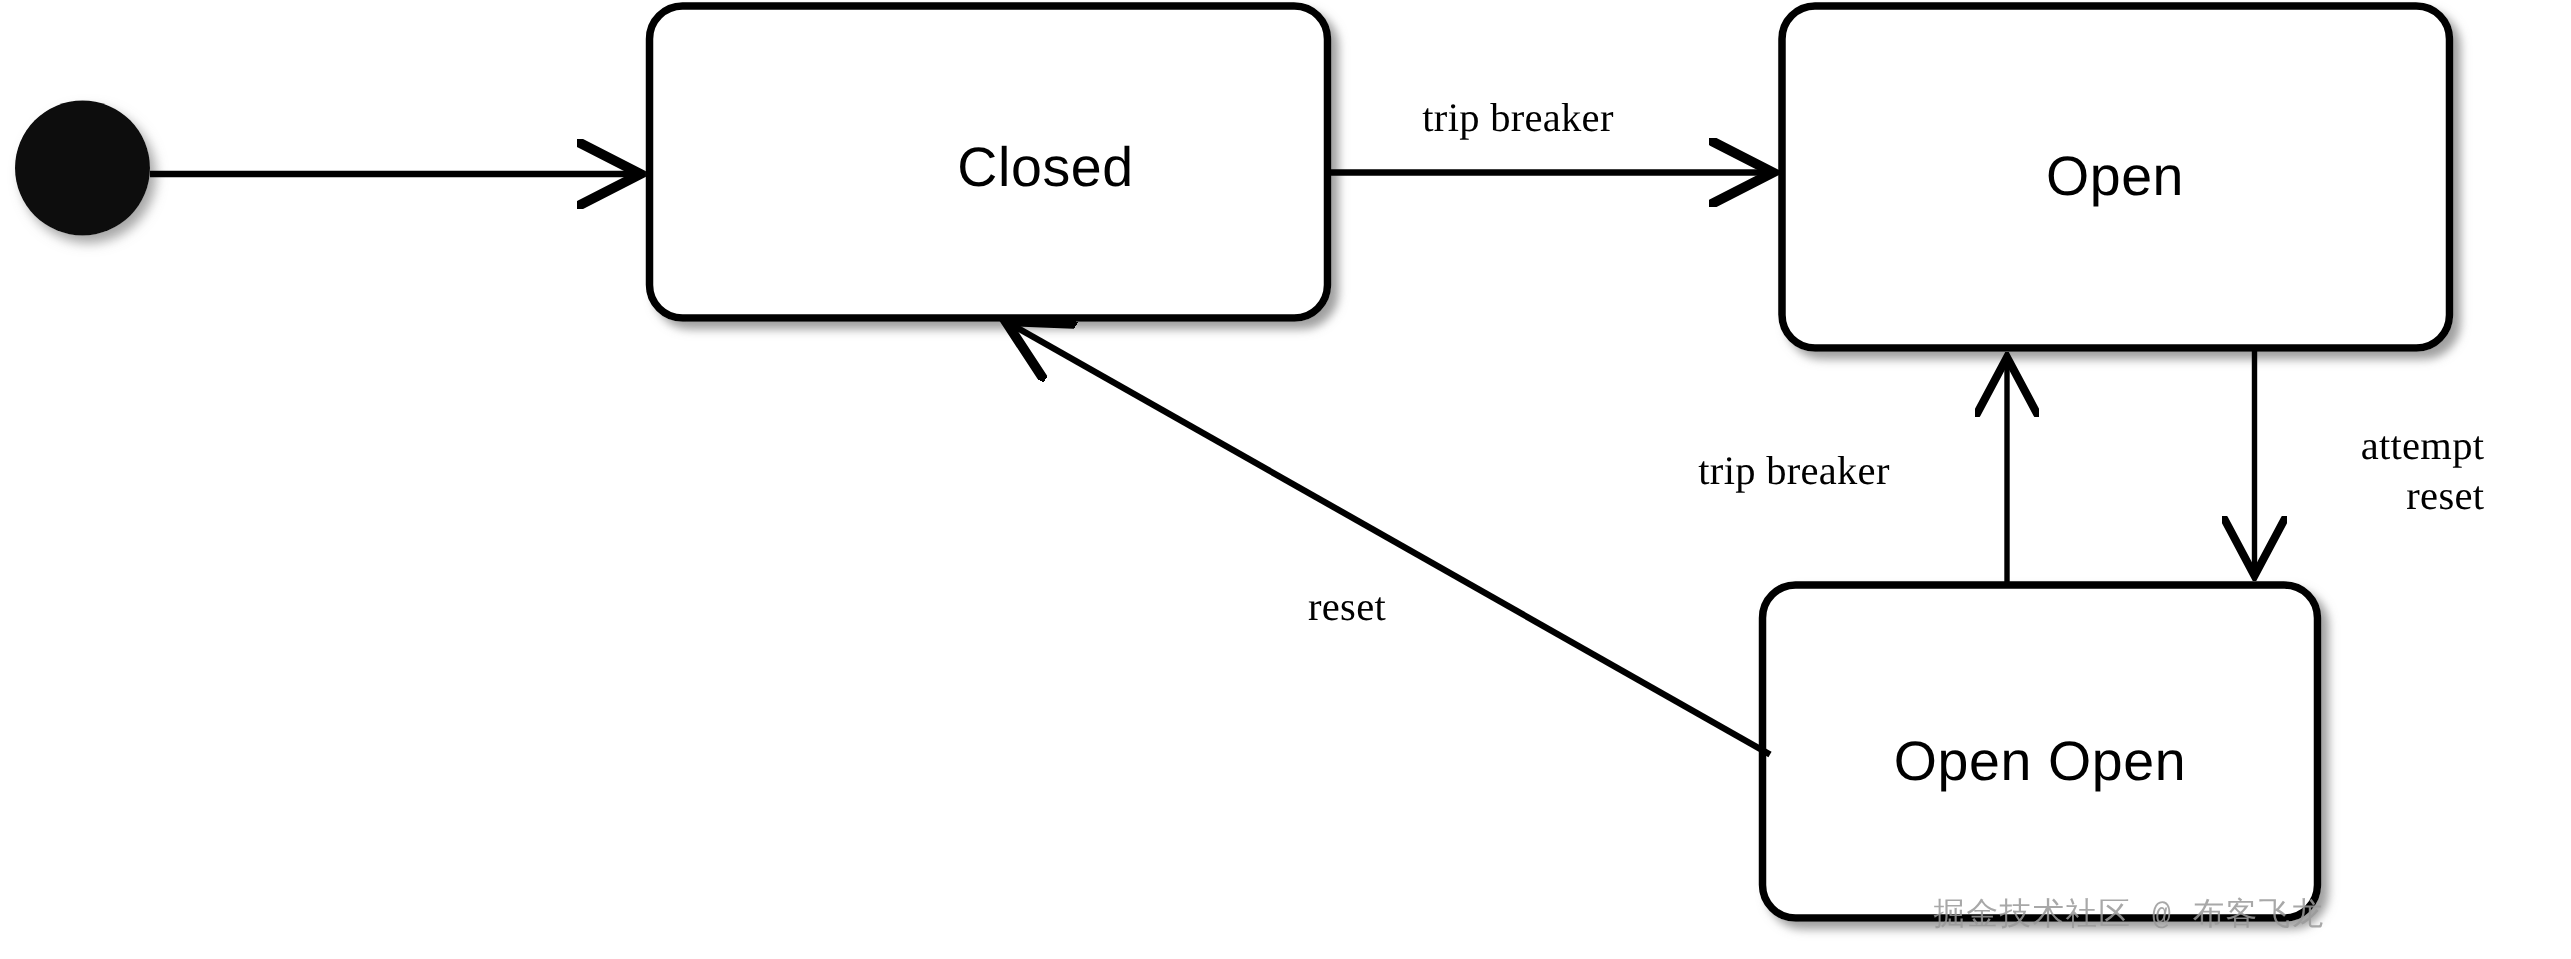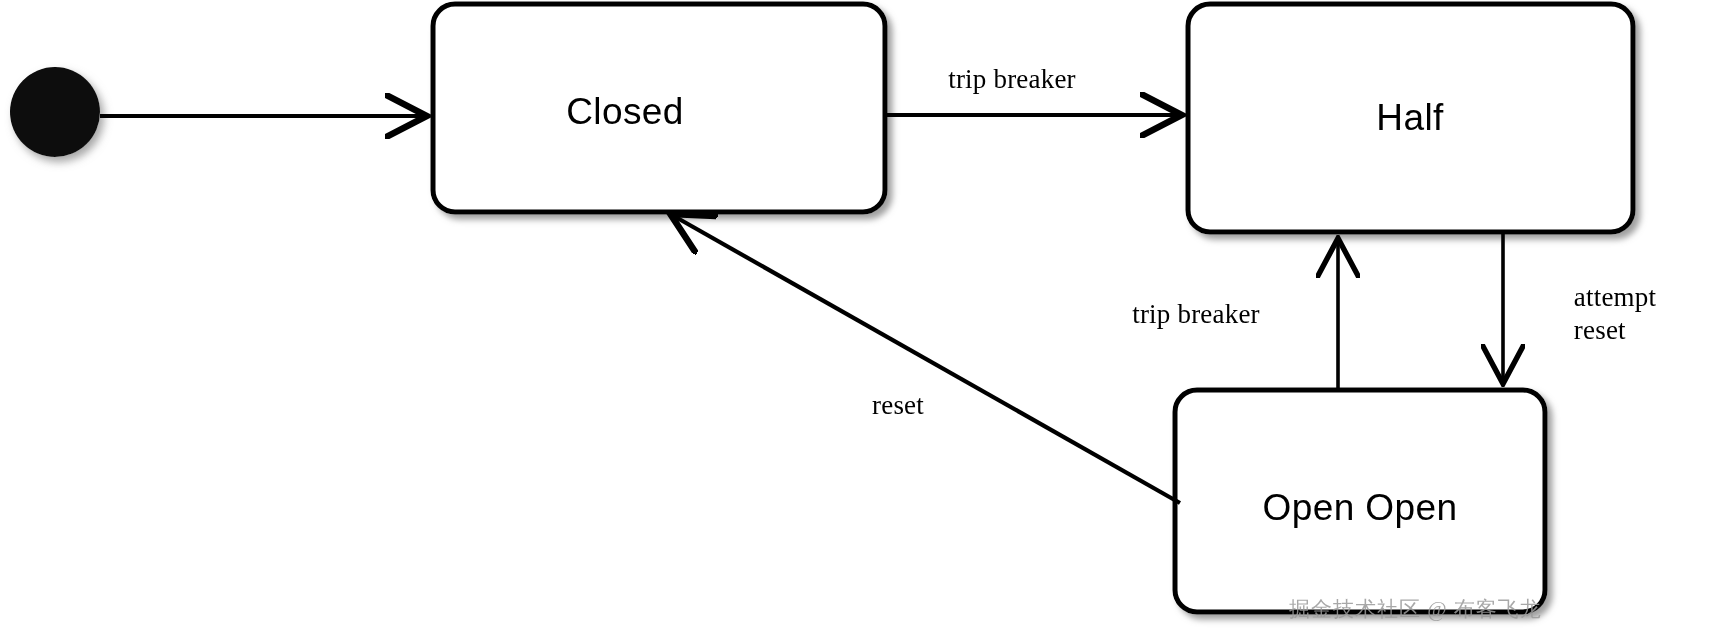--- a/index.html
+++ b/index.html
@@ -41,25 +41,25 @@
     font-size: 27px;
     font-weight: 400;
     color: #000000;
     letter-spacing: 0.2px;
     white-space: nowrap;
     transform: translate(-50%, -50%);
     line-height: 1.22;
   }
   .edge-label.two-line {
     white-space: pre-line;
-    text-align: left;
+    text-align: right;
   }
   .watermark {
     position: absolute;
-    font-family: Liberation Serif, serif;
+    font-family: Liberation Mono, monospace;
     font-size: 21px;
     color: #9a9a9a;
     opacity: 0.85;
     white-space: nowrap;
     letter-spacing: 1px;
   }
 </style>
 </head>
 <body>
 
@@ -93,23 +93,23 @@
 
     <line x1="885" y1="115" x2="1180" y2="115" stroke="#000000" stroke-width="4.2" marker-end="url(#arrowOpen)"></line>
 
     <line x1="1338" y1="388" x2="1338" y2="240" stroke="#000000" stroke-width="3.6" marker-end="url(#arrowOpenThin)"></line>
 
     <line x1="1503" y1="232" x2="1503" y2="382" stroke="#000000" stroke-width="3.6" marker-end="url(#arrowOpenThin)"></line>
 
     <line x1="1180" y1="503" x2="672" y2="215" stroke="#000000" stroke-width="4.2" marker-end="url(#arrowOpen)"></line>
   </svg>
 
-  <div class="state-label" style="left:625px; top:112px;">Closed</div>
+  <div class="state-label" style="left:697px; top:112px;">Closed</div>
 
-  <div class="state-label" style="left:1410px; top:118px;">Half</div>
+  <div class="state-label" style="left:1410px; top:118px;">Open</div>
 
   <div class="state-label" style="left:1360px; top:508px;">Open Open</div>
 
   <div class="edge-label" style="left:1012px; top:79px;">trip breaker</div>
 
   <div class="edge-label two-line" style="left:1615px; top:314px;">attempt
 reset</div>
 
   <div class="edge-label" style="left:1196px; top:314px;">trip breaker</div>
 

